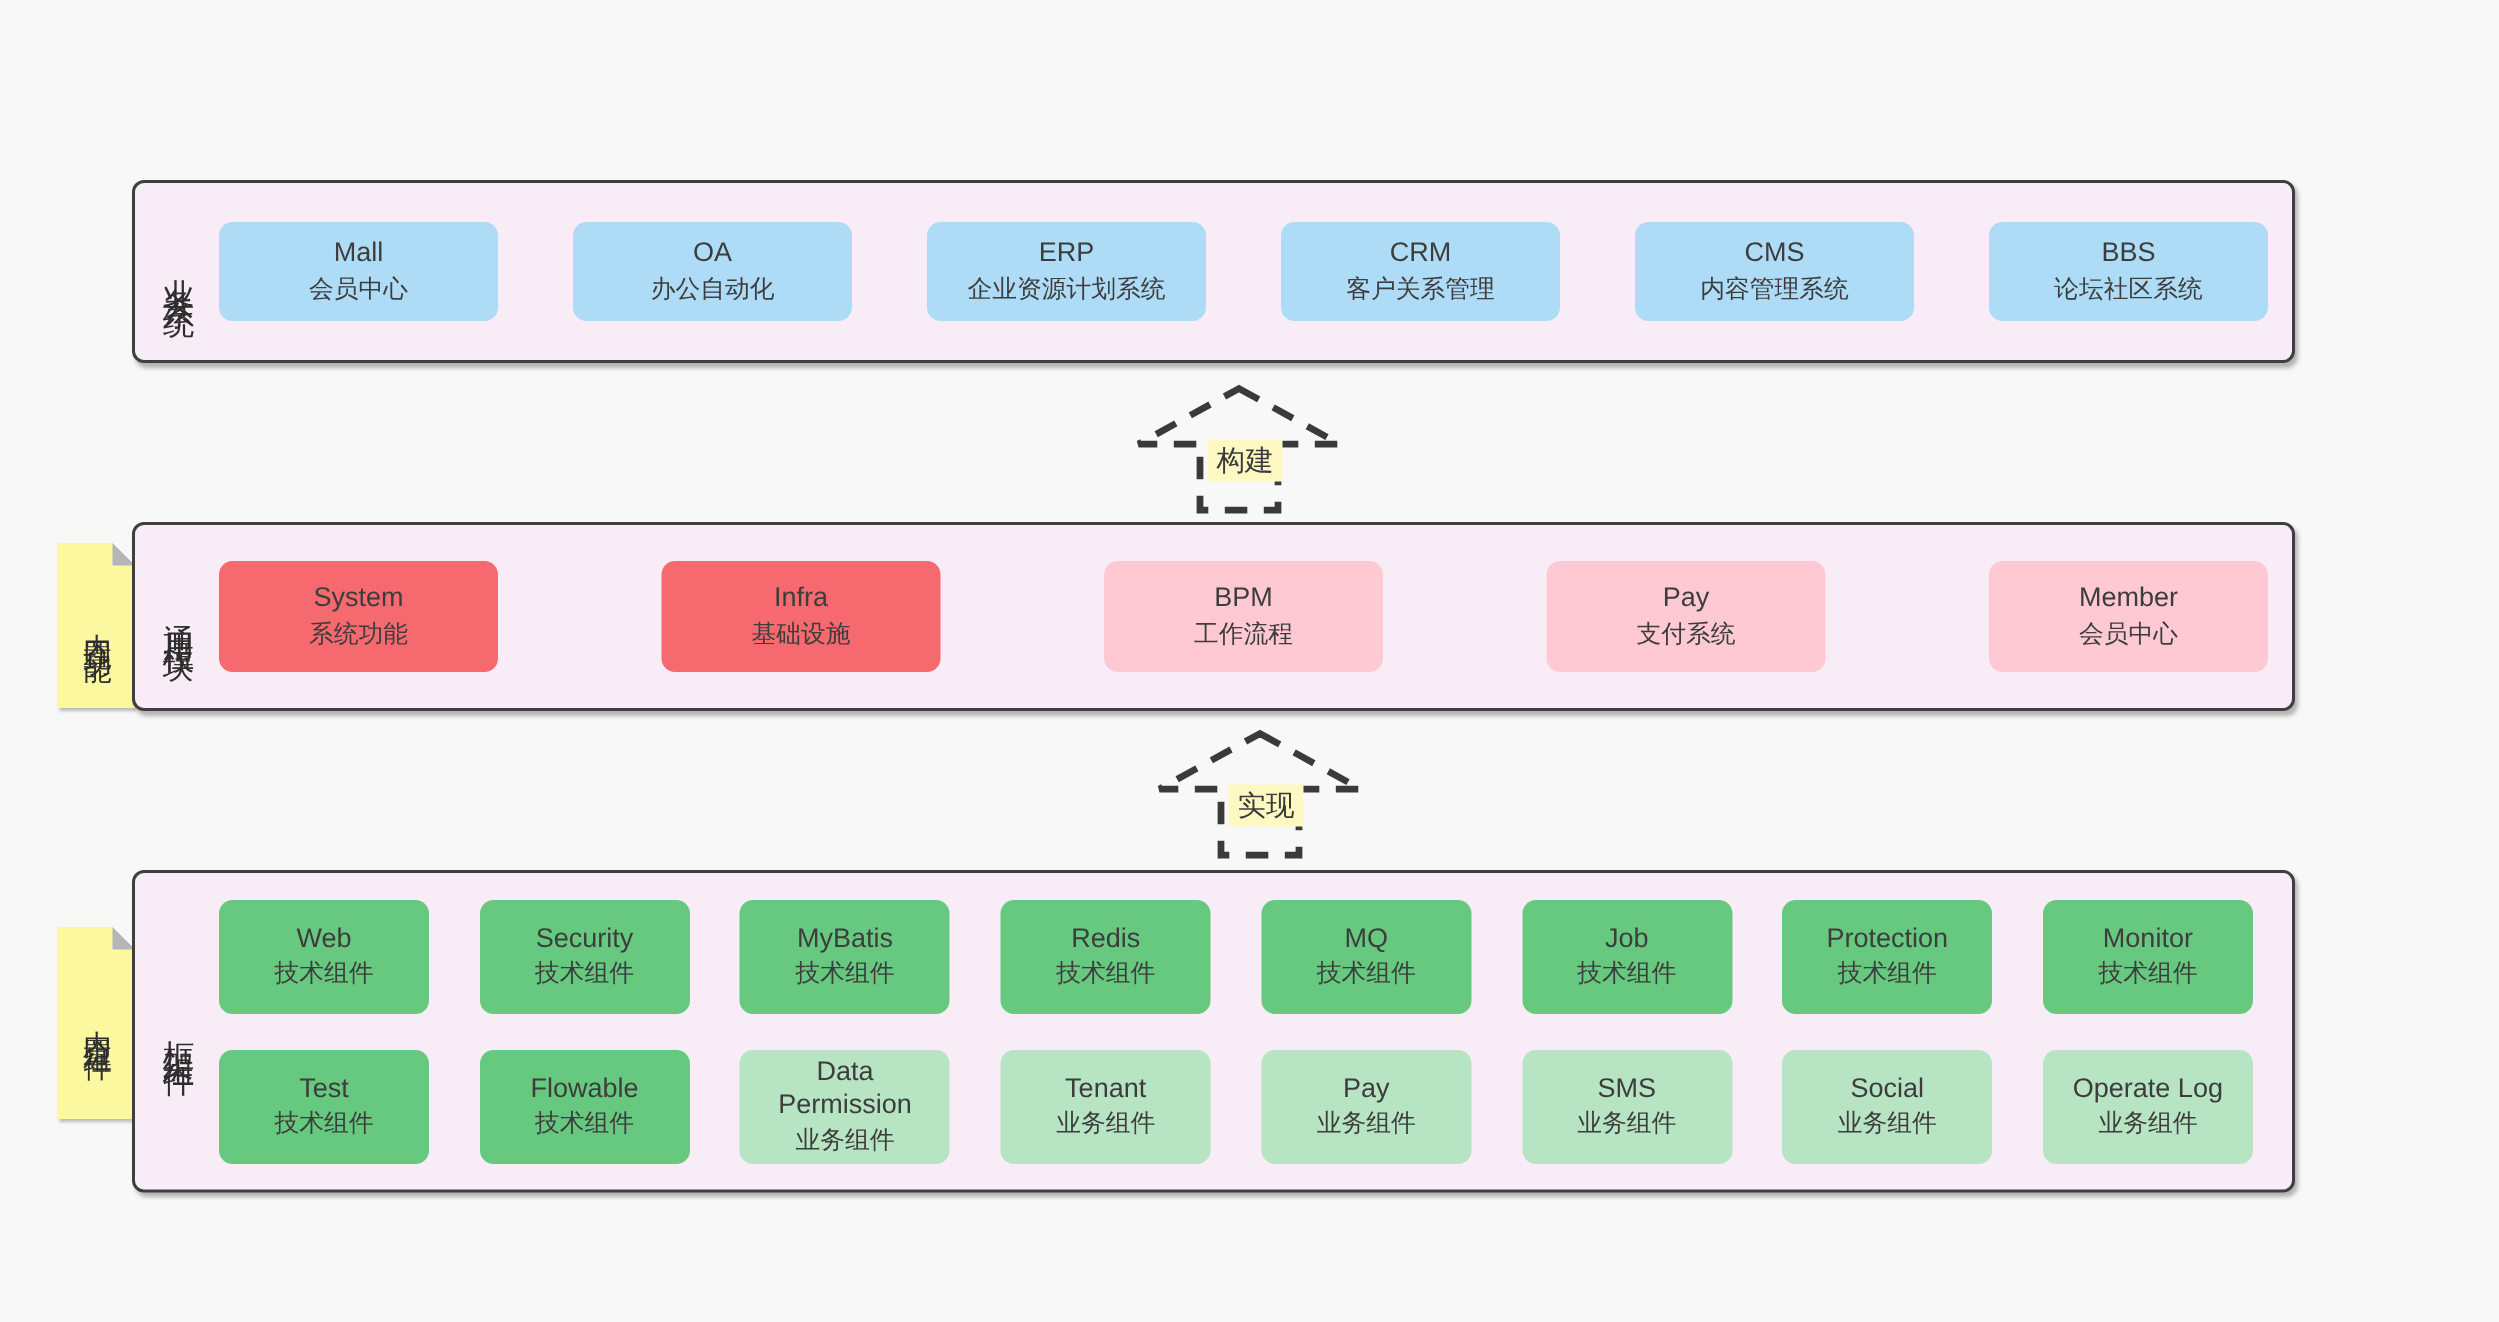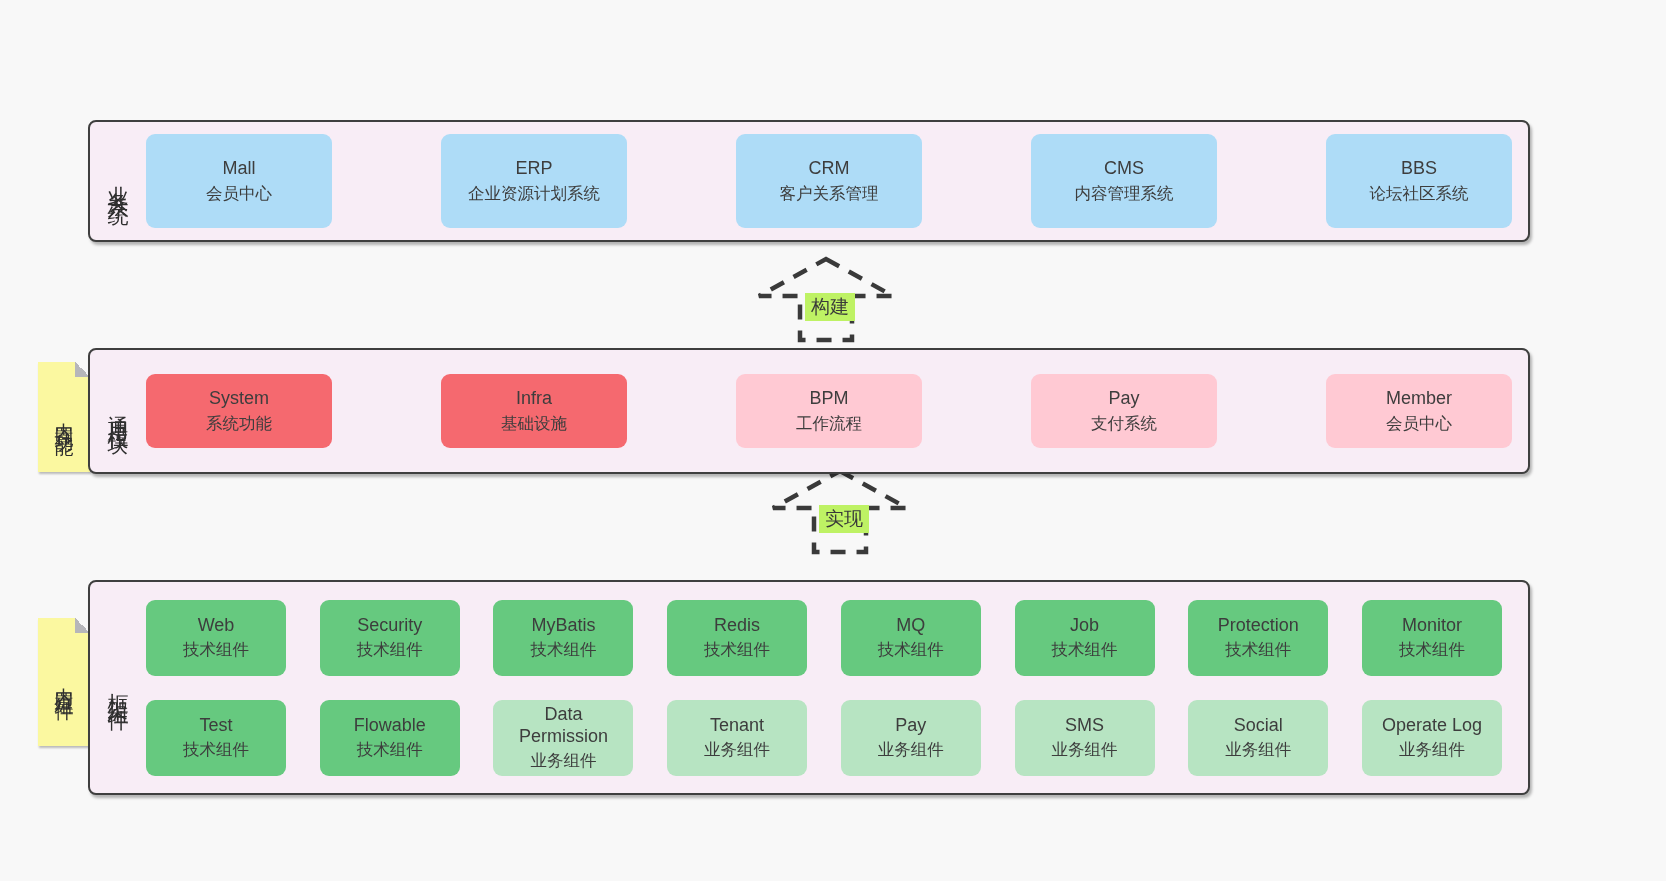--- a/index.html
+++ b/index.html
@@ -33,21 +33,21 @@
   .boxes{flex:1;display:flex;justify-content:space-between;padding-right:16px;}
   .rows{flex:1;display:flex;flex-direction:column;gap:24px;padding-right:16px;}
   .rows .boxes{flex:none;padding-right:10px;}
 
   
   .box{
     border-radius:9px;display:flex;flex-direction:column;
     align-items:center;justify-content:center;text-align:center;
     box-sizing:border-box;padding:2px 4px;
   }
-  .panel.top .box{width:186px;height:94px;}
+  .panel.top .box{width:186px;height:66px;}
   .panel.mid .box{width:186px;height:74px;}
   .panel.bottom .box{width:140px;height:76px;}
   .box .t{font-size:18px;line-height:1.2;}
   .box .s{font-size:16.5px;line-height:1.2;margin-top:4px;}
   .box.blue{background:var(--blue,#aedcf7);}
   .box.red{background:var(--red,#f5696f);}
   .box.pink{background:var(--pink,#ffc9d3);}
   .box.green{background:var(--green,#66c97f);}
   .box.green-light{background:var(--green-light,#b7e4c2);}
 
@@ -65,40 +65,44 @@
     background:linear-gradient(225deg,var(--page-bg,#f8f8f8) 0 50%,#b6b6ba 50% 100%);
   }
   .tag .txt{
     writing-mode:vertical-rl;text-orientation:upright;
     font-size:19px;letter-spacing:5px;color:#2e2e2e;
   }
 
   
   .arrow{position:absolute;width:140px;height:88px;z-index:0;}
   .arrow.a1{left:756px;top:256px;}
-  .arrow.a2{left:770px;top:468px;}
+  .arrow.a2{left:770px;top:486px;}
   .arrow svg{display:block;}
   .arrow .lbl{
     position:absolute;left:50%;top:37px;transform:translateX(-42%);
-    background:#bef264;padding:1px 6px;font-size:19px;color:#3a3a3a;white-space:nowrap;
+    background:#fef9c3;padding:1px 6px;font-size:19px;color:#3a3a3a;white-space:nowrap;
   }
 </style>
 </head>
 <body>
 
 <div class="canvas">
 
   <div class="panel top">
     <div class="panel-label">
       <span>业务系统</span>
     </div>
     <div class="boxes">
       <div class="box blue">
         <span class="t">Mall</span>
         <span class="s">会员中心</span>
+      </div>
+      <div class="box blue">
+        <span class="t">OA</span>
+        <span class="s">办公自动化</span>
       </div>
       <div class="box blue">
         <span class="t">ERP</span>
         <span class="s">企业资源计划系统</span>
       </div>
       <div class="box blue">
         <span class="t">CRM</span>
         <span class="s">客户关系管理</span>
       </div>
       <div class="box blue">

